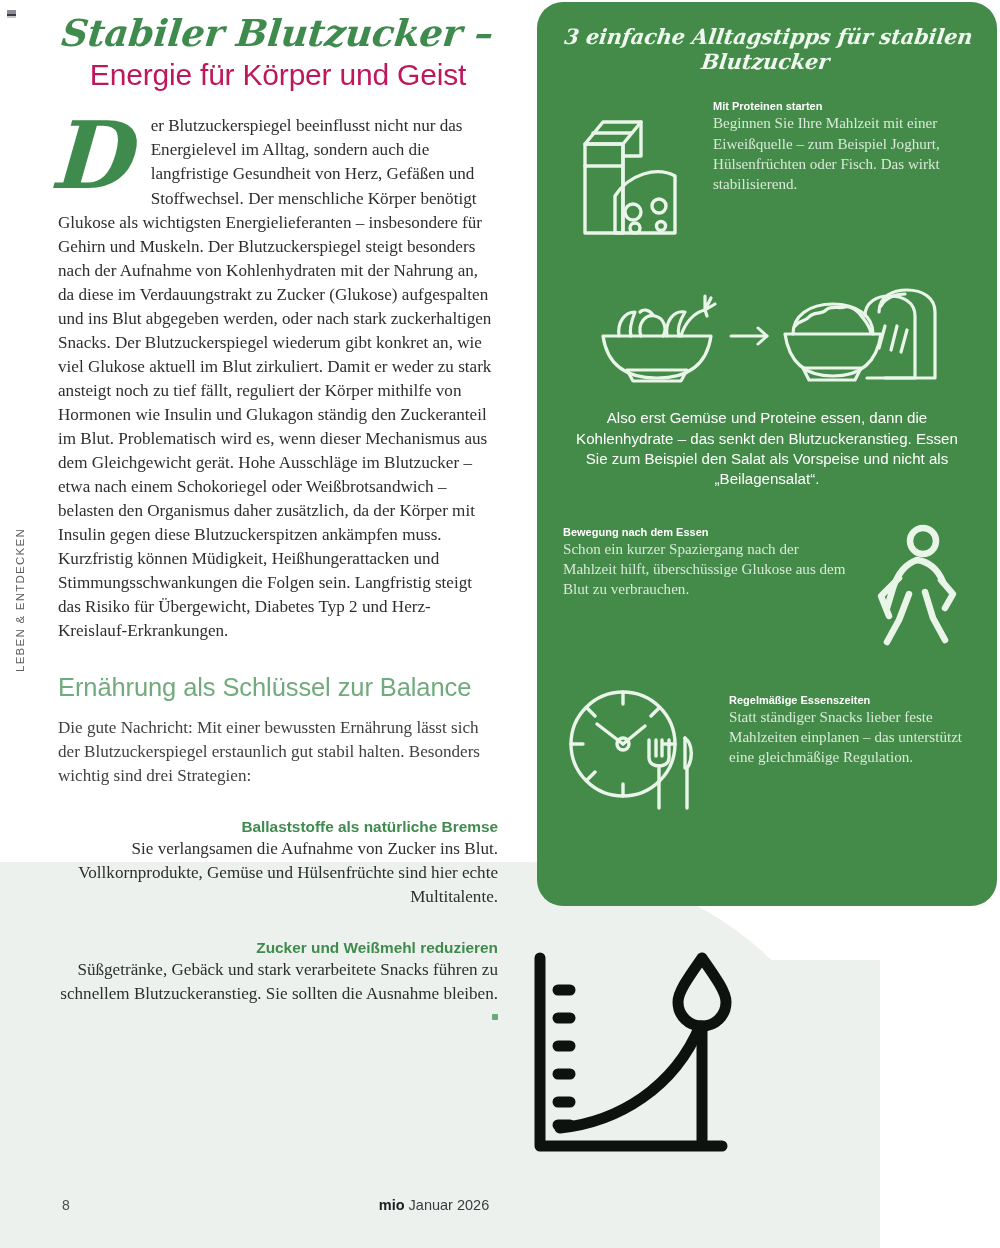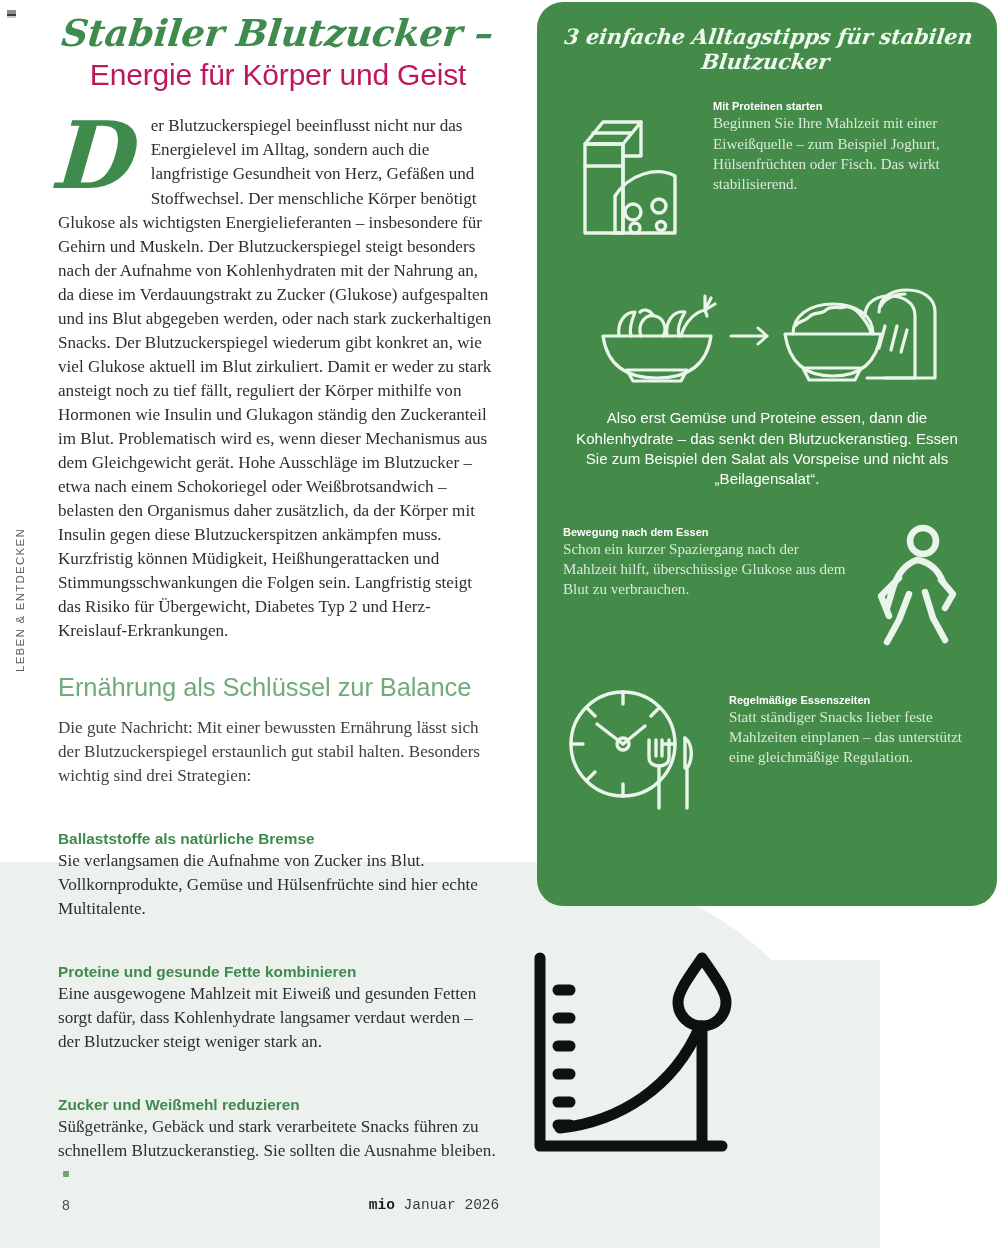--- a/index.html
+++ b/index.html
@@ -136,21 +136,21 @@
   }
 
   .intro-para {
     font-family: "Liberation Serif", serif;
     font-size: 17.1px;
     line-height: 1.405;
     color: #404040;
     margin: 0;
   }
 
-  .strategy { margin-top: 42px; }
+  .strategy { margin-top: 30px; text-align: right; }
   .strategy h4 {
     margin: 0 0 1px 0;
     font-size: 15.4px;
     font-weight: 700;
     color: #3f8b4e;
     font-family: "Liberation Sans", sans-serif;
   }
   .strategy p {
     margin: 0;
     font-family: "Liberation Serif", serif;
@@ -255,21 +255,21 @@
   }
   .footer-center {
     position: absolute;
     left: 0;
     top: 1197px;
     width: 868px;
     text-align: center;
     font-size: 14.5px;
     color: #3b3b40;
     z-index: 5;
-    font-family: Liberation Mono, monospace;
+    font-family: Liberation Sans, sans-serif;
   }
   .footer-center b { font-weight: 700; color: #1d1d20; }
 </style>
 </head>
 <body>
 
 <div class="page">
 
   <div class="bg-blob"></div>
   <div class="bg-blob-2"></div>
@@ -292,24 +292,20 @@
 
     <h3 class="sec-heading">Ernährung als Schlüssel zur Balance</h3>
 
     <p class="intro-para">Die gute Nachricht: Mit einer bewussten Ernährung lässt sich der Blutzuckerspiegel erstaunlich gut stabil halten. Besonders wichtig sind drei Strategien:</p>
 
     <div class="strategy">
       <h4>Ballaststoffe als natürliche Bremse</h4>
       <p>Sie verlangsamen die Aufnahme von Zucker ins Blut. Vollkornprodukte, Gemüse und Hülsenfrüchte sind hier echte Multitalente.</p>
     </div>
 
-    <div class="strategy">
-      <h4>Proteine und gesunde Fette kombinieren</h4>
-      <p>Eine ausgewogene Mahlzeit mit Eiweiß und gesunden Fetten sorgt dafür, dass Kohlenhydrate langsamer verdaut werden – der Blutzucker steigt weniger stark an.</p>
-    </div>
 
     <div class="strategy">
       <h4>Zucker und Weißmehl reduzieren</h4>
       <p><span>Süßgetränke, Gebäck und stark verarbeitete Snacks führen zu schnellem Blutzuckeranstieg. Sie sollten die Ausnahme bleiben.</span><span class="endmark"></span></p>
     </div>
   </div>
 
   <div class="tips-panel">
 
     <div class="tips-title">3 einfache Alltagstipps für stabilen Blutzucker</div>

